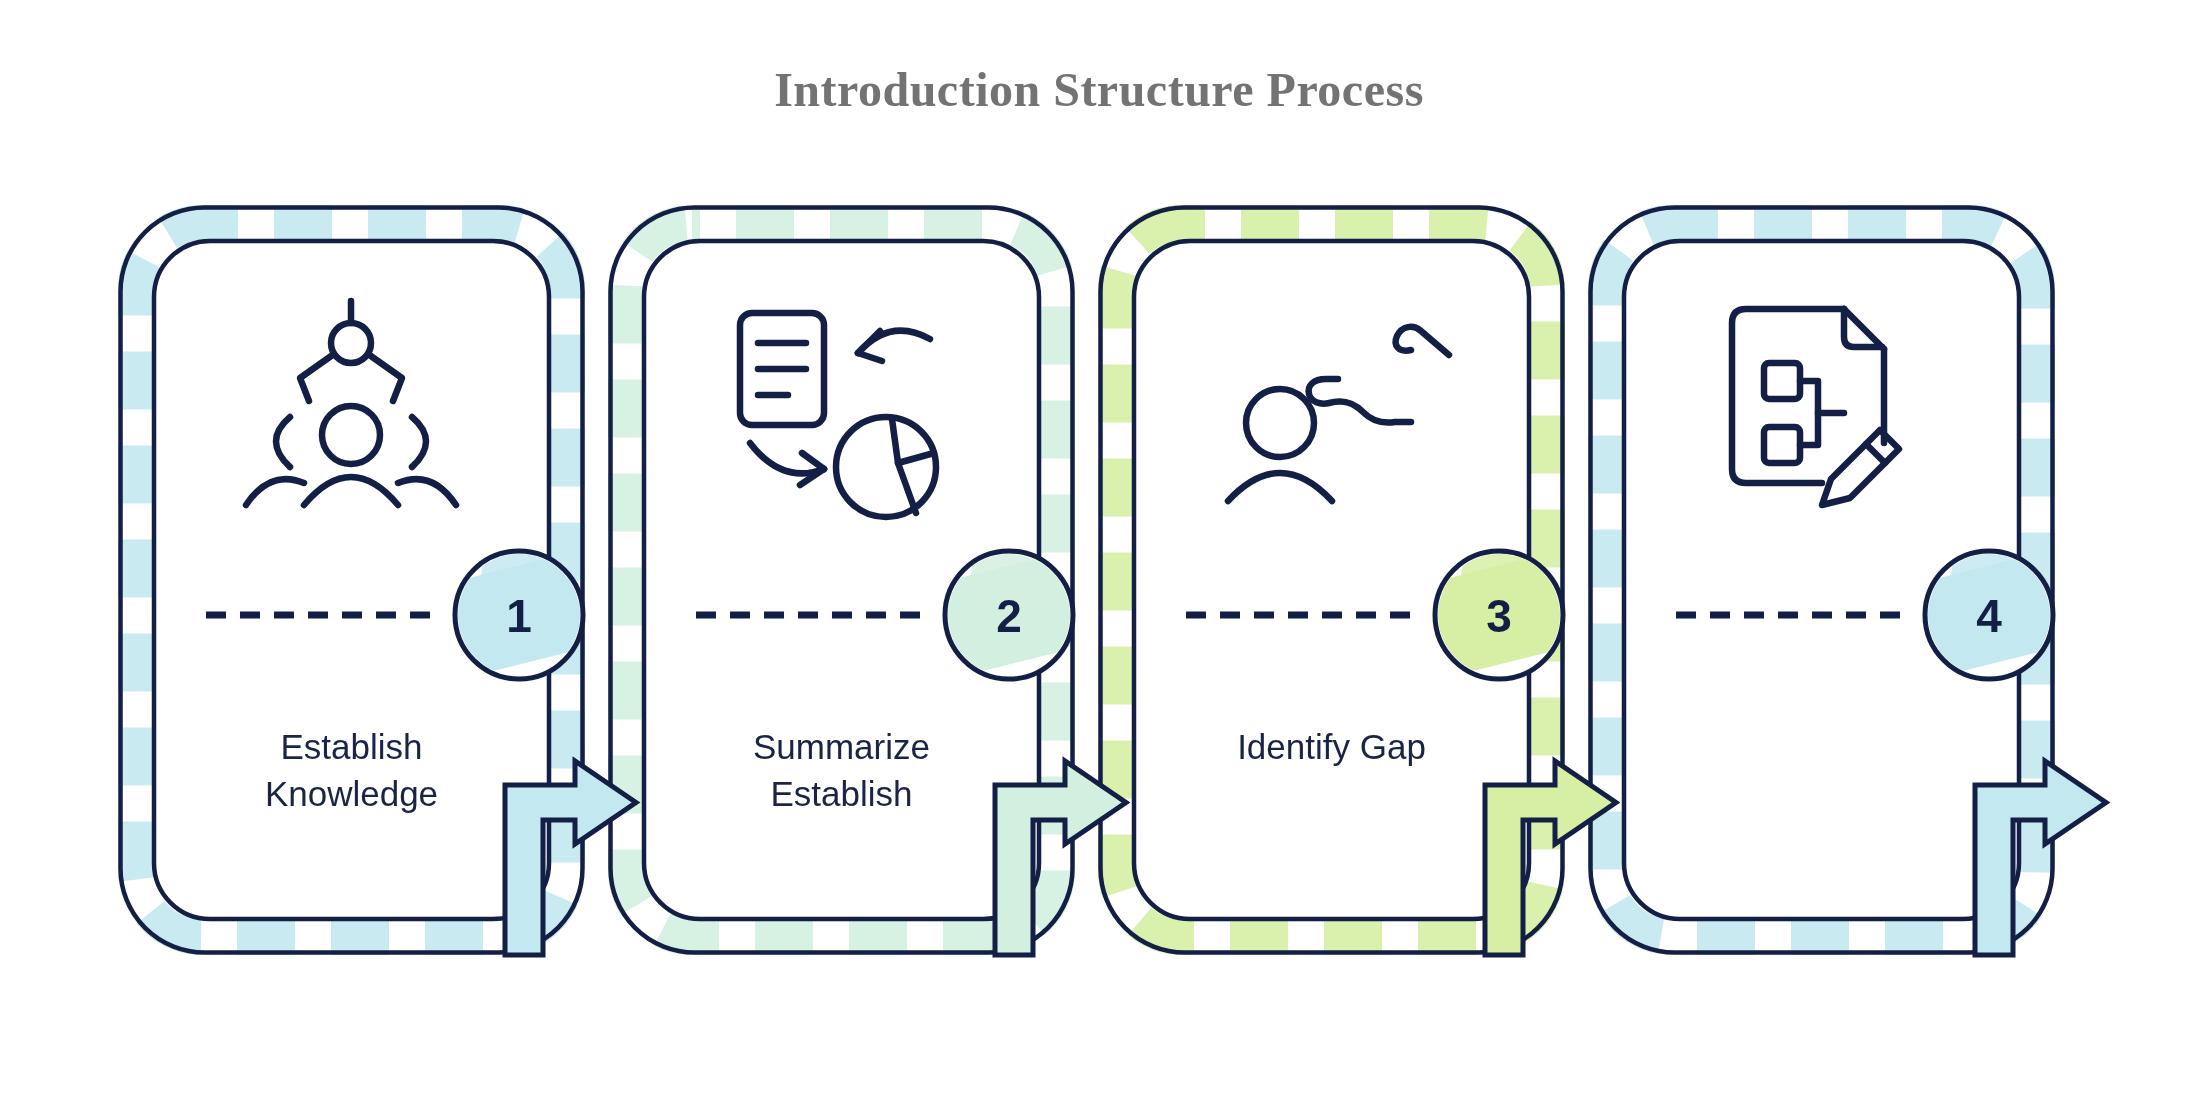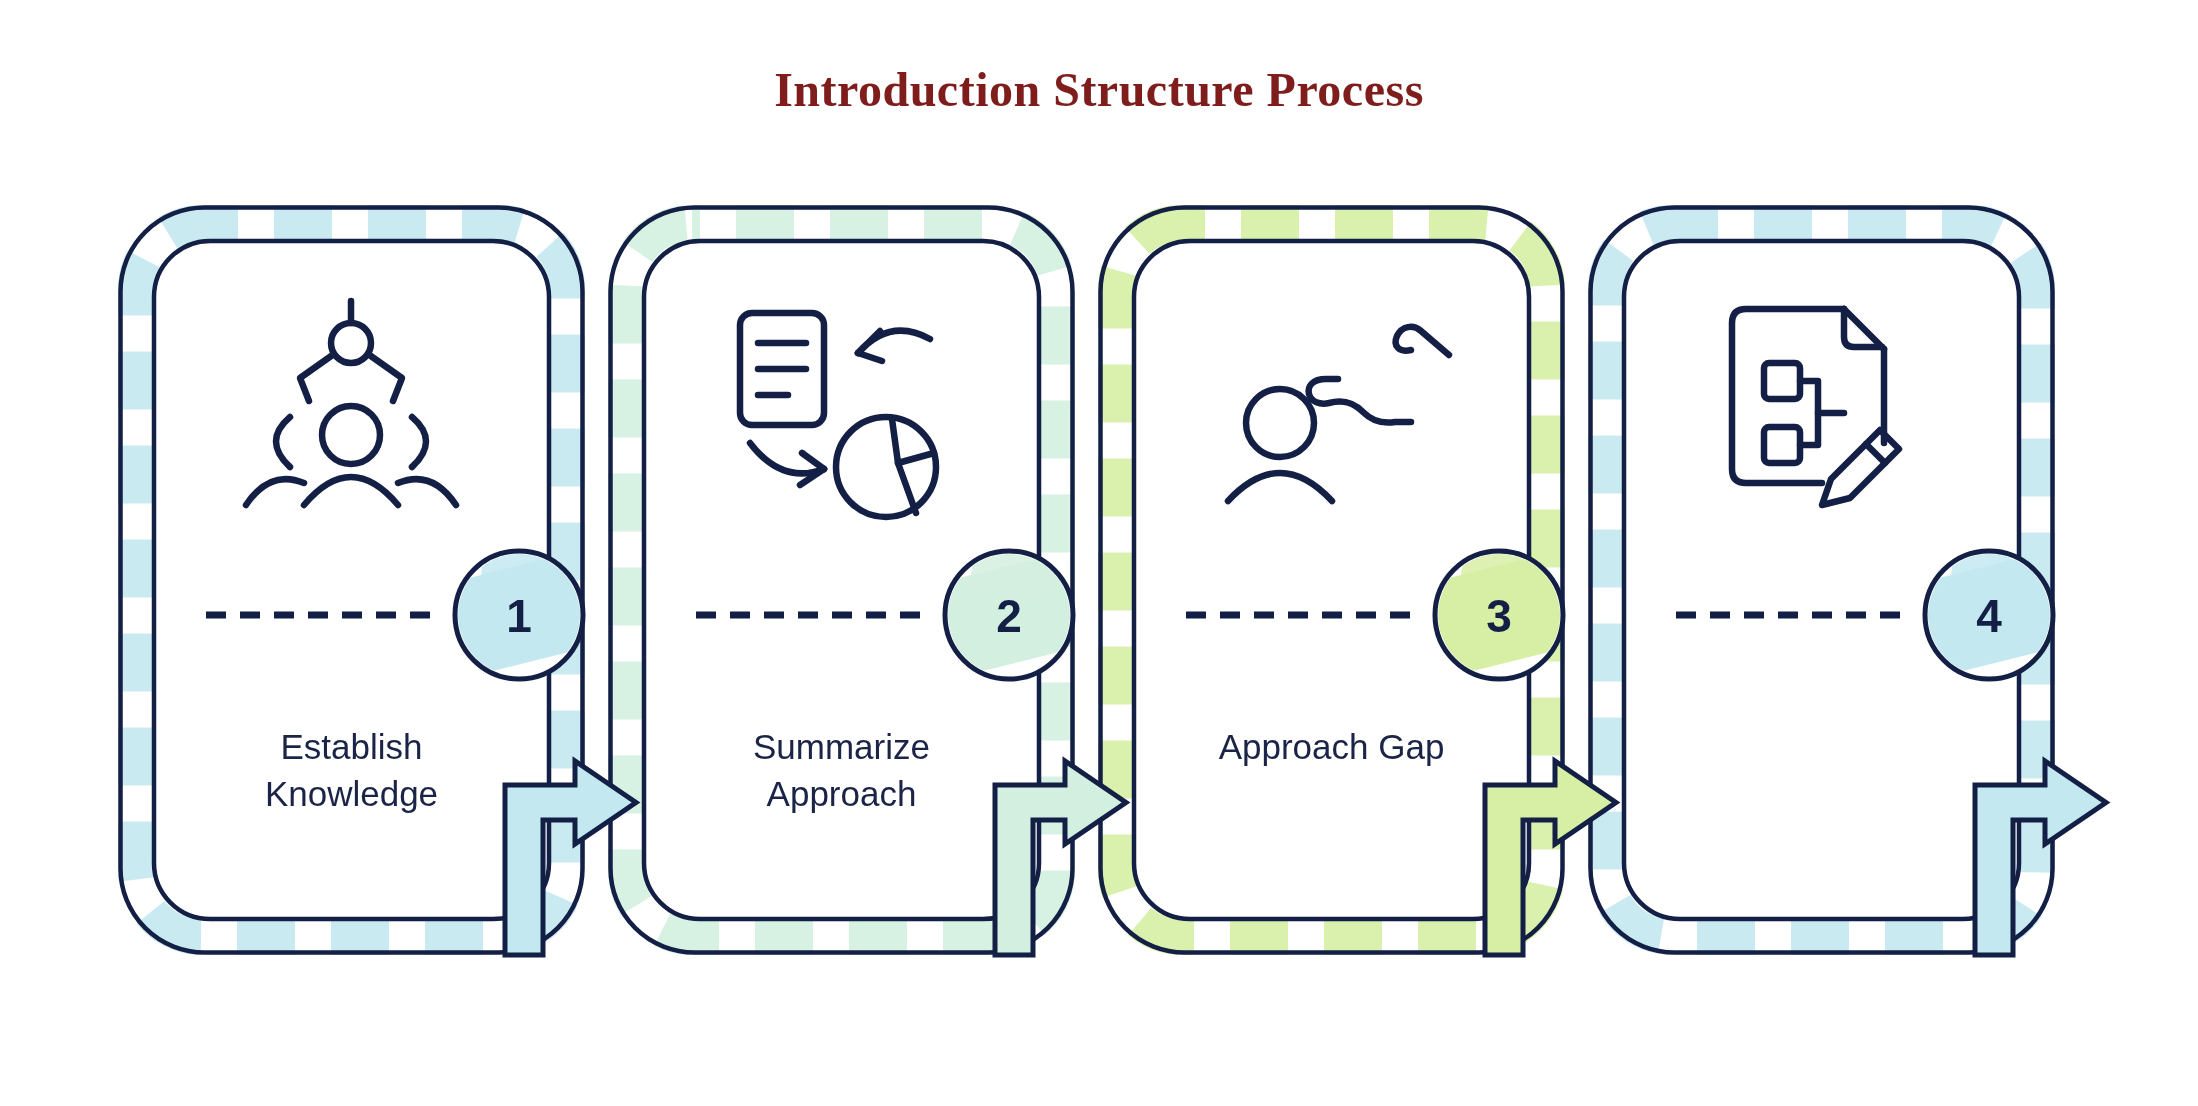--- a/index.html
+++ b/index.html
@@ -1,20 +1,20 @@
 <!DOCTYPE html>
 <html><head>
 <meta charset="utf-8">
 <style>
   html,body{margin:0;padding:0;background:#ffffff;}
   .stage{position:relative;width:2198px;height:1106px;background:#ffffff;overflow:hidden;
          font-family:"Liberation Sans",sans-serif;}
   .page-title{position:absolute;top:62px;left:0;right:0;text-align:center;
               font-family:"Liberation Serif",serif;font-weight:700;font-size:48px;
-              letter-spacing:.5px;color:#7f1d1d;}
+              letter-spacing:.5px;color:#737373;}
   .card{position:absolute;top:205px;width:467px;height:750px;}
   .card-svg{position:absolute;left:0;top:0;width:467px;height:750px;overflow:visible;}
   .icon-svg{position:absolute;left:118px;top:88px;width:230px;height:230px;overflow:visible;}
   .icon-stroke{stroke:#131f45;stroke-width:6.5;fill:none;stroke-linecap:round;stroke-linejoin:round;}
   .num{font-family:"Liberation Sans",sans-serif;font-weight:700;font-size:46px;fill:#131f45;text-anchor:middle;}
   .step-label{position:absolute;left:16px;right:16px;top:518px;text-align:center;
               font-weight:500;font-size:35px;line-height:47px;color:#1b2447;white-space:pre-line;}
   .connector{position:absolute;top:753px;width:148px;height:202px;z-index:5;overflow:visible;}
   .card1{left:118px;} .card2{left:608px;} .card3{left:1098px;} .card4{left:1588px;}
   .arr1{left:497px;} .arr2{left:987px;} .arr3{left:1477px;} .arr4{left:1967px;}
@@ -91,21 +91,21 @@
           <path d="M132 60 L156 68"></path>
         <path d="M24 150 Q56 192 98 176"></path>
         <path d="M98 176 L76 160"></path>
           <path d="M98 176 L74 192"></path>
         <circle cx="160" cy="174" r="50"></circle>
         <path d="M166 126 L172 170 L208 160"></path>
         <path d="M172 170 L190 220"></path>
       </g>
     </svg>
     <div class="step-label">Summarize
-Approach</div>
+Establish</div>
   </div>
 
   <div class="card card3">
     <svg class="card-svg" viewBox="0 0 467 750">
       <rect x="18" y="18" width="431" height="714" rx="66" fill="none" stroke-width="36" stroke-dasharray="58 36" stroke-dashoffset="35" opacity="0.9" stroke="#d6efa4"></rect>
       <rect x="36" y="36" width="395" height="678" rx="56" fill="#ffffff" stroke="#131f45" stroke-width="4.5"></rect>
       <rect x="2.5" y="2.5" width="462" height="745" rx="84" fill="none" stroke="#131f45" stroke-width="4.5"></rect>
       <line x1="88" y1="410" x2="322" y2="410" stroke="#131f45" stroke-width="7" stroke-dasharray="20 14"></line>
       <g>
         <circle cx="401" cy="410" r="64" fill="#ffffff" stroke="#131f45" stroke-width="5"></circle>
@@ -120,21 +120,21 @@
       </g>
     </svg>
     <svg class="icon-svg" viewBox="0 0 230 230">
       <g class="icon-stroke">
         <circle cx="64" cy="130" r="34"></circle>
         <path d="M12 208 Q64 152 116 208"></path>
         <path d="M122 86 h-12 c-13 0 -19 7 -17 15 c2 8 11 11 20 9 c15 -4 25 0 34 9 c9 9 20 12 32 10 h16"></path>
         <path d="M195 57 c-13 3 -18 -5 -14 -14 c5 -10 16 -12 24 -5 l28 24"></path>
       </g>
     </svg>
-    <div class="step-label">Approach Gap</div>
+    <div class="step-label">Identify Gap</div>
   </div>
 
   <div class="card card4">
     <svg class="card-svg" viewBox="0 0 467 750">
       <rect x="18" y="18" width="431" height="714" rx="66" fill="none" stroke-width="36" stroke-dasharray="58 36" stroke-dashoffset="12" opacity="0.9" stroke="#c4e8f0"></rect>
       <rect x="36" y="36" width="395" height="678" rx="56" fill="#ffffff" stroke="#131f45" stroke-width="4.5"></rect>
       <rect x="2.5" y="2.5" width="462" height="745" rx="84" fill="none" stroke="#131f45" stroke-width="4.5"></rect>
       <line x1="88" y1="410" x2="322" y2="410" stroke="#131f45" stroke-width="7" stroke-dasharray="20 14"></line>
       <g>
         <circle cx="401" cy="410" r="64" fill="#ffffff" stroke="#131f45" stroke-width="5"></circle>

